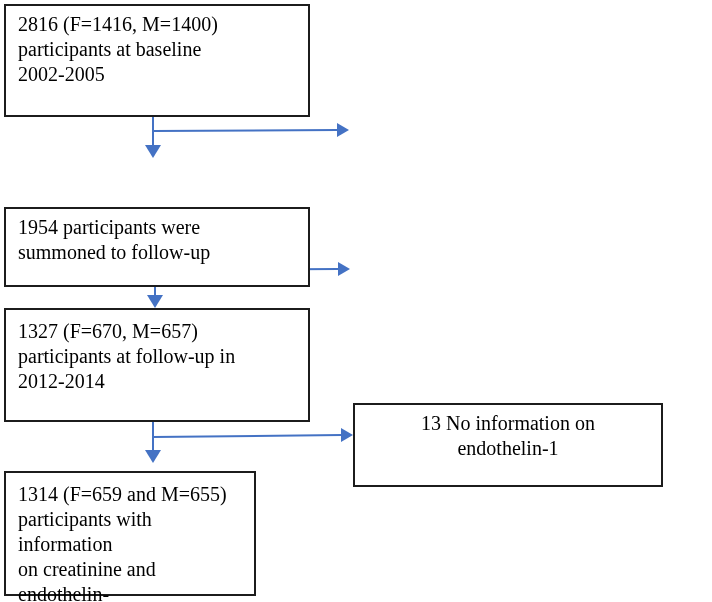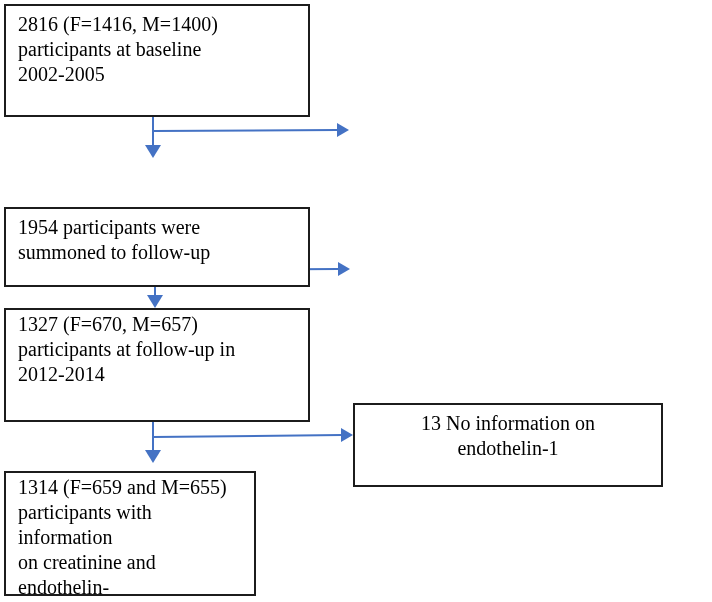--- a/index.html
+++ b/index.html
@@ -21,21 +21,21 @@
     background: #ffffff;
     box-sizing: border-box;
   }
   .box-text {
     white-space: pre-line;
     font-size: 20px;
     line-height: 25px;
     color: #000000;
     padding: 6px 12px;
   }
-  .box-text.pad-tall { padding-top: 2px; }
+  .box-text.pad-tall { padding-top: 9px; }
   .box-text.center {
     text-align: center;
     padding-left: 6px;
     padding-right: 6px;
   }
   #arrow-layer {
     position: absolute;
     left: 0;
     top: 0;
     width: 712px;

